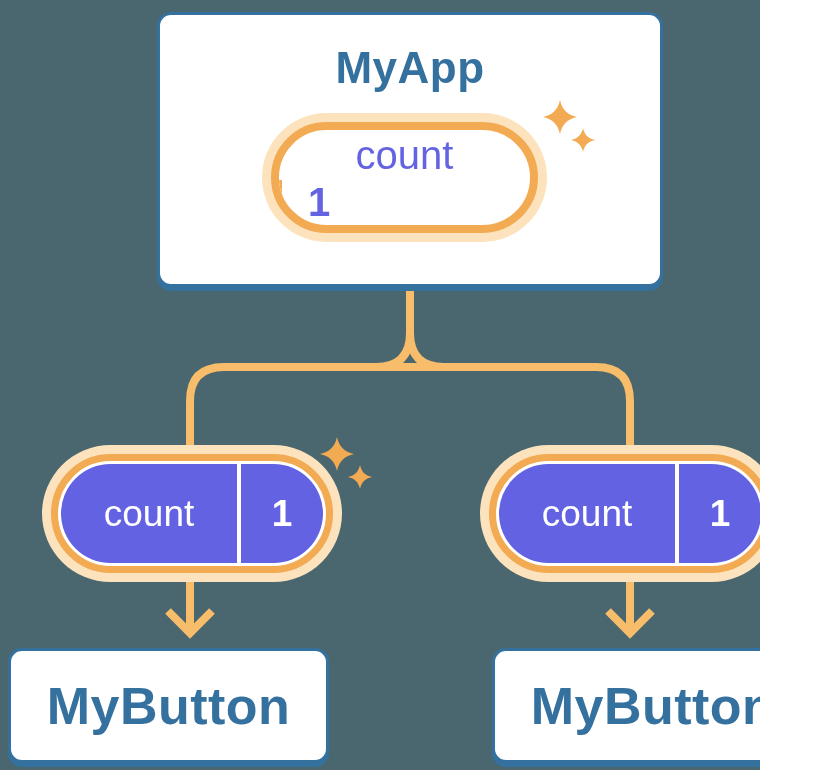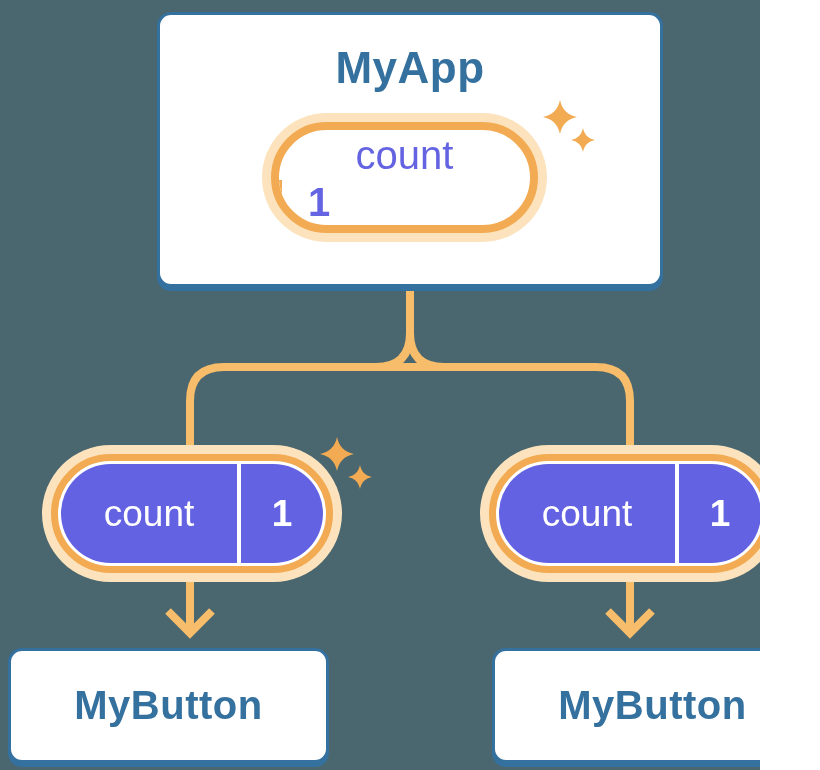--- a/index.html
+++ b/index.html
@@ -39,21 +39,21 @@
     text-align:center; margin-top:28px;
     font-size:44px; font-weight:600; color:var(--heading-text);
     letter-spacing:0.5px;
   }
   .card-child {
     top:648px; width:321px; height:115px;
     display:flex; align-items:center; justify-content:center;
   }
   .card-child-left  { left:8px; }
   .card-child-right { left:492px; }
-  .card-child .card-title { margin-top:0; font-size:40px; }
+  .card-child .card-title { margin-top:0; font-size:52px; }
 
   .pill {
     position:absolute; z-index:3;
     background:var(--pill-ring-outer);
     border-radius:999px; padding:9px;
   }
   .pill-root { left:102px; top:98px; width:285px; height:129px; }
   .pill-prop { top:445px; width:300px; height:137px; }
   .pill-prop-left  { left:42px; }
   .pill-prop-right { left:480px; }

